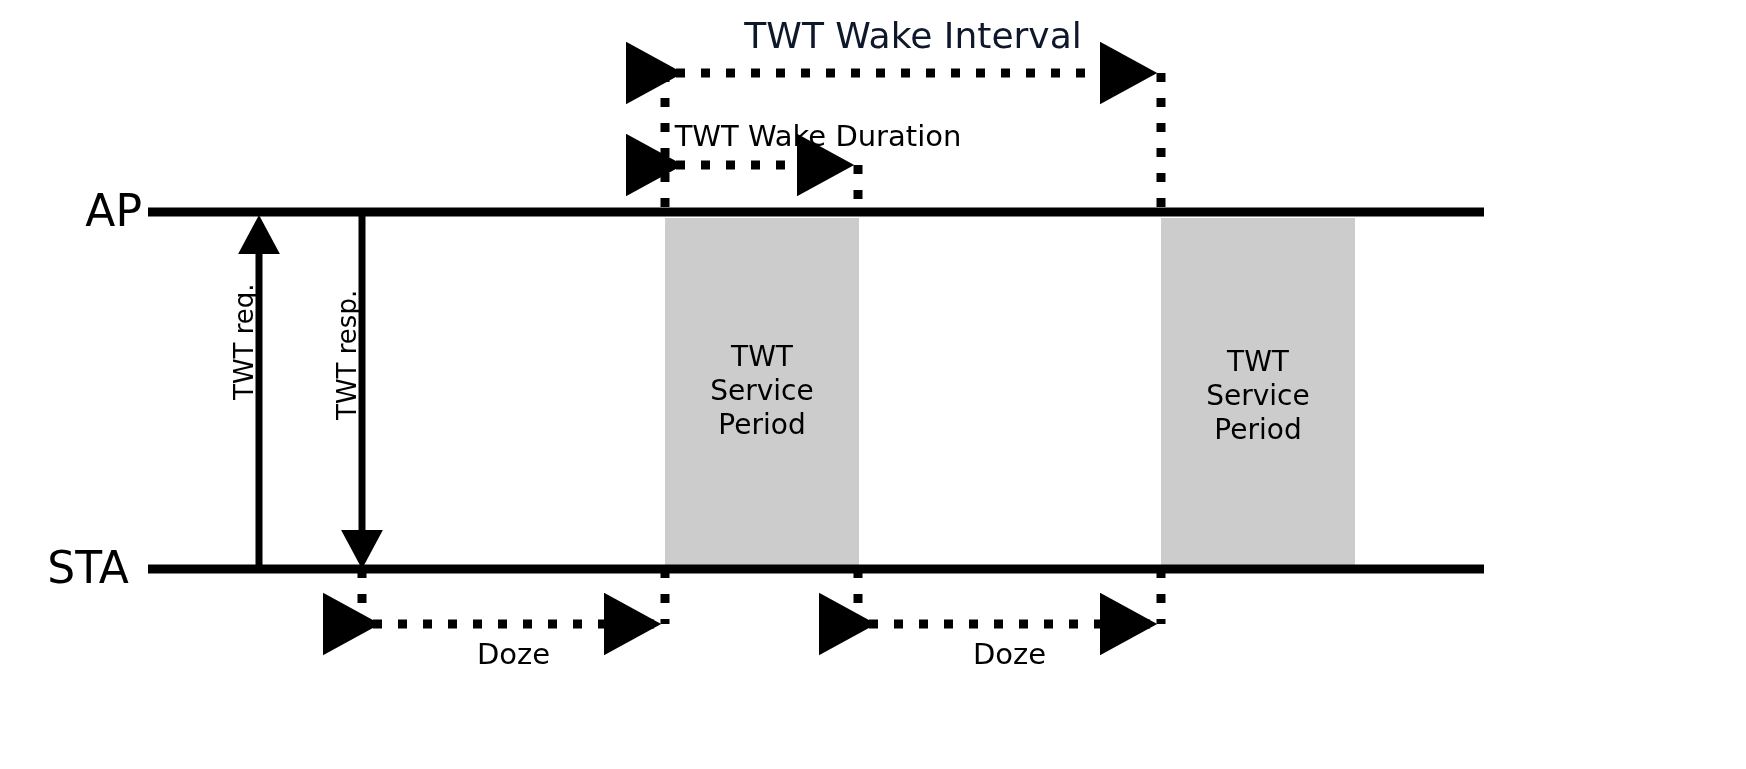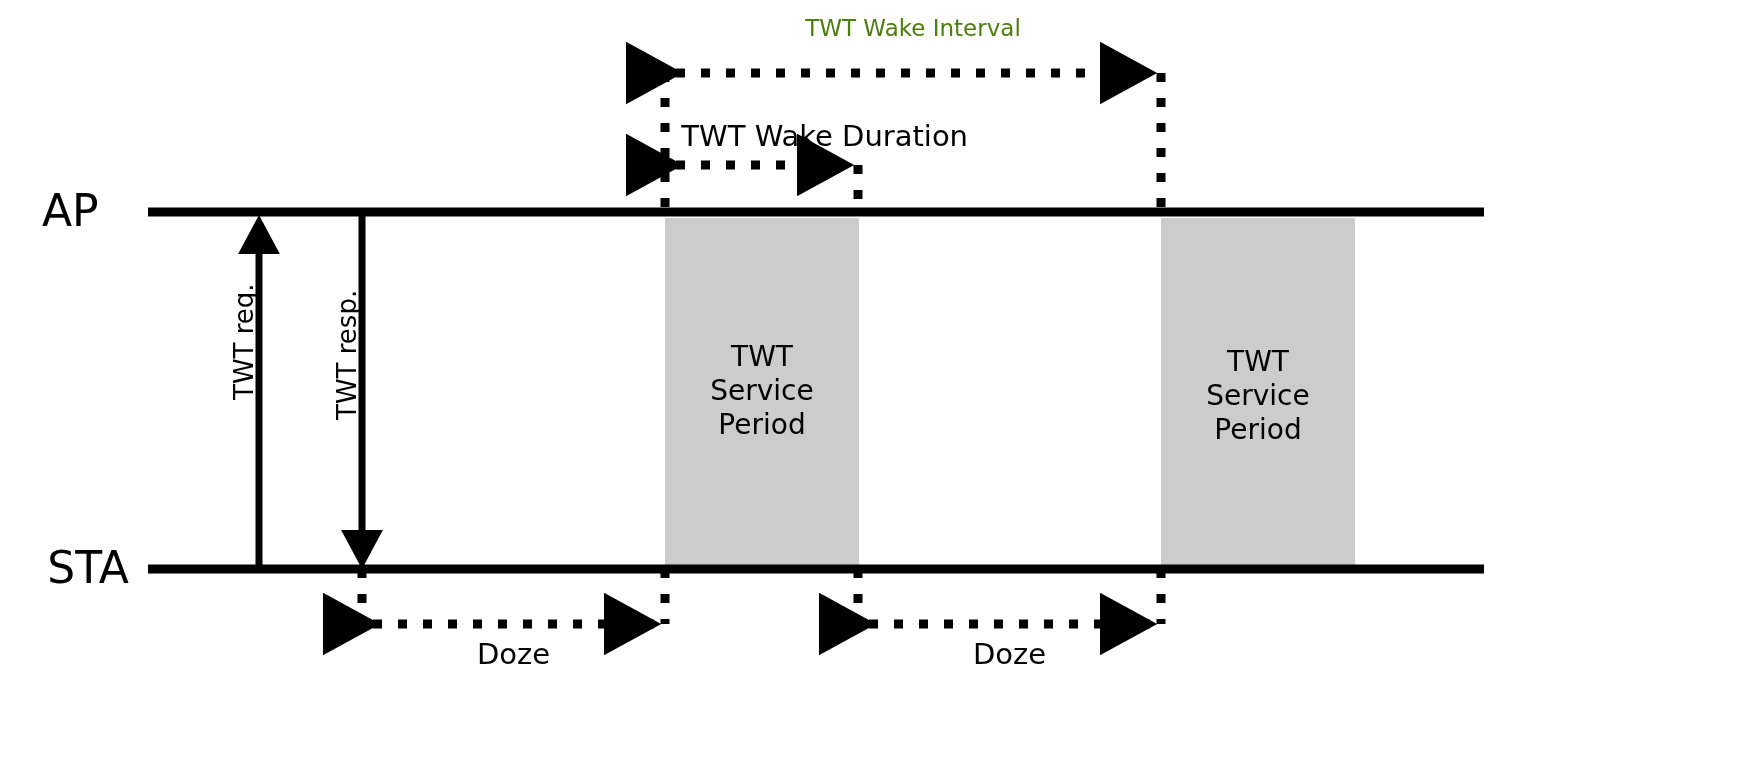--- a/index.html
+++ b/index.html
@@ -57,28 +57,28 @@
       <line x1="373" y1="624" x2="654" y2="624" stroke-dasharray="9 16" marker-start="url(#arrHeadL)" marker-end="url(#arrHeadR)"></line>
       <line x1="869" y1="624" x2="1150" y2="624" stroke-dasharray="9 16" marker-start="url(#arrHeadL)" marker-end="url(#arrHeadR)"></line>
     </g>
 
     <g stroke="#000" stroke-width="7" fill="none">
       <line x1="259" y1="566" x2="259" y2="222" marker-end="url(#solidUp)"></line>
       <line x1="362" y1="215" x2="362" y2="562" marker-end="url(#solidDown)"></line>
     </g>
   </svg>
 
-  <div style="position:absolute;left:42px;top:185px;width:100px;text-align:left;font-size:44px;line-height:52px;color:#000;">AP</div>
+  <div style="position:absolute;left:42px;top:185px;width:100px;text-align:right;font-size:44px;line-height:52px;color:#000;">AP</div>
   <div style="position:absolute;left:28px;top:542px;width:120px;text-align:center;font-size:44px;line-height:52px;color:#000;">STA</div>
 
   <div style="position:absolute;left:229px;top:400px;font-size:26px;color:#000;white-space:nowrap;transform:rotate(-90deg);transform-origin:left top;">TWT req.</div>
   <div style="position:absolute;left:332px;top:420px;font-size:26px;color:#000;white-space:nowrap;transform:rotate(-90deg);transform-origin:left top;">TWT resp.</div>
 
-  <div style="position:absolute;left:665px;top:15px;width:496px;text-align:center;font-size:23px;color:#4d7c0f;">TWT Wake Interval</div>
-  <div style="position:absolute;left:668px;top:119px;width:300px;text-align:right;font-size:29px;color:#000;white-space:nowrap;">TWT Wake Duration</div>
+  <div style="position:absolute;left:665px;top:15px;width:496px;text-align:center;font-size:36px;color:#0f172a;">TWT Wake Interval</div>
+  <div style="position:absolute;left:668px;top:119px;width:300px;text-align:center;font-size:29px;color:#000;white-space:nowrap;">TWT Wake Duration</div>
   <div style="position:absolute;left:362px;top:637px;width:303px;text-align:center;font-size:29px;color:#000;">Doze</div>
   <div style="position:absolute;left:858px;top:637px;width:303px;text-align:center;font-size:29px;color:#000;">Doze</div>
 
   <div style="position:absolute;left:665px;top:340px;width:194px;text-align:center;font-size:28px;line-height:34px;color:#000;">
     <div>TWT</div>
     <div>Service</div>
     <div>Period</div>
   </div>
   <div style="position:absolute;left:1161px;top:345px;width:194px;text-align:center;font-size:28px;line-height:34px;color:#000;">
     <div>TWT</div>

